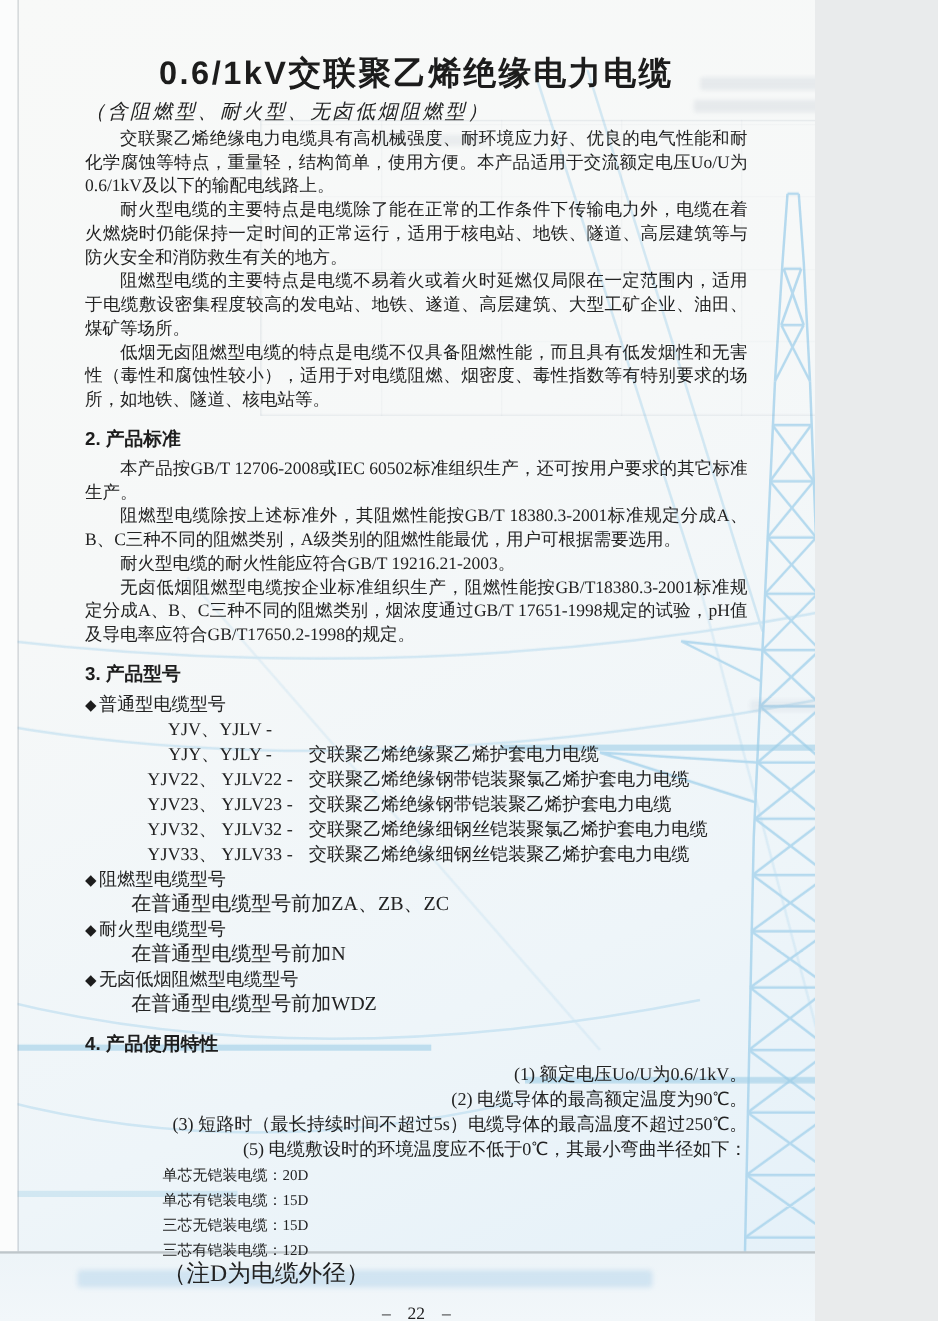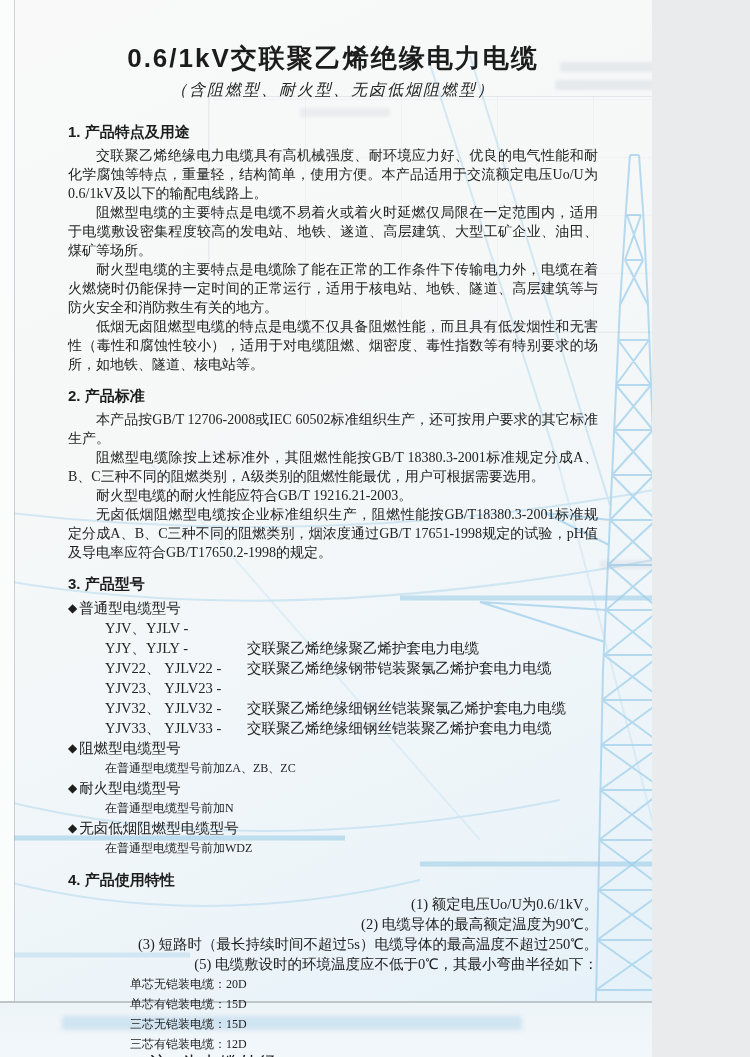--- a/index.html
+++ b/index.html
@@ -46,39 +46,39 @@
   .content{
     position:absolute;left:0;top:0;right:0;z-index:2;
     padding:42px 54px 0 68px;
   }
   .doc-title{
     font-family:"Liberation Sans", sans-serif;
     font-size:26px;line-height:32px;font-weight:bold;
     text-align:center;letter-spacing:2px;margin:0;color:#1c1c1c;
   }
   .doc-subtitle{
-    font-size:16px;line-height:24px;text-align:center;
+    font-size:16px;line-height:24px;text-align:left;
     font-style:italic;letter-spacing:2px;margin:4px 0 0;color:#242424;
   }
   .sec-heading{
     font-family:"Liberation Sans", sans-serif;
     font-size:15px;line-height:20px;font-weight:bold;
     margin:12px 0 4px;color:#1d1d1d;
   }
   .sec-heading.first{margin-top:20px;}
   .body-p{
     font-size:14px;line-height:19px;text-align:justify;
     text-indent:2em;margin:0;color:#222;
   }
   .model-group-title{display:flex;align-items:center;font-size:14.5px;line-height:20px;margin:0;}
   .diamond{font-size:12px;margin-right:2px;color:#1d1d1d;}
   .model-row{display:flex;padding-left:37px;font-size:14.5px;line-height:20px;}
-  .model-code{width:142px;flex:none;}
+  .model-code{width:142px;flex:none;text-align:center;}
   .model-desc{flex:1;}
-  .group-note{padding-left:37px;font-size:12px;line-height:20px;}
+  .group-note{padding-left:37px;font-size:16px;line-height:20px;}
   .usage-item{padding-left:30px;font-size:14.5px;line-height:20px;text-align:right;}
   .bend-item{padding-left:62px;font-size:12px;line-height:20px;}
   .usage-note{padding-left:62px;font-size:19px;line-height:20px;}
   .page-number{
     text-align:center;margin-top:12px;font-size:14px;line-height:20px;
     word-spacing:10px;color:#222;
   }
 </style>
 </head>
 <body>
@@ -132,24 +132,23 @@
   <div class="ghost-smudge gs4"></div>
 
   <div class="left-edge-strip"></div>
   <div class="left-edge-line"></div>
 
   <div class="content">
 
     <h1 class="doc-title">0.6/1kV交联聚乙烯绝缘电力电缆</h1>
     <div class="doc-subtitle">（含阻燃型、耐火型、无卤低烟阻燃型）</div>
 
-    <div class="sec-heading first">1. 产品特点及用途</div>
     <p class="body-p">交联聚乙烯绝缘电力电缆具有高机械强度、耐环境应力好、优良的电气性能和耐化学腐蚀等特点，重量轻，结构简单，使用方便。本产品适用于交流额定电压Uo/U为 0.6/1kV及以下的输配电线路上。</p>
+    <p class="body-p">耐火型电缆的主要特点是电缆除了能在正常的工作条件下传输电力外，电缆在着火燃烧时仍能保持一定时间的正常运行，适用于核电站、地铁、隧道、高层建筑等与防火安全和消防救生有关的地方。</p>
     <p class="body-p">阻燃型电缆的主要特点是电缆不易着火或着火时延燃仅局限在一定范围内，适用于电缆敷设密集程度较高的发电站、地铁、遂道、高层建筑、大型工矿企业、油田、煤矿等场所。</p>
-    <p class="body-p">耐火型电缆的主要特点是电缆除了能在正常的工作条件下传输电力外，电缆在着火燃烧时仍能保持一定时间的正常运行，适用于核电站、地铁、隧道、高层建筑等与防火安全和消防救生有关的地方。</p>
     <p class="body-p">低烟无卤阻燃型电缆的特点是电缆不仅具备阻燃性能，而且具有低发烟性和无害性（毒性和腐蚀性较小），适用于对电缆阻燃、烟密度、毒性指数等有特别要求的场所，如地铁、隧道、核电站等。</p>
 
     <div class="sec-heading">2. 产品标准</div>
     <p class="body-p">本产品按GB/T 12706-2008或IEC 60502标准组织生产，还可按用户要求的其它标准生产。</p>
     <p class="body-p">阻燃型电缆除按上述标准外，其阻燃性能按GB/T 18380.3-2001标准规定分成A、B、C三种不同的阻燃类别，A级类别的阻燃性能最优，用户可根据需要选用。</p>
     <p class="body-p">耐火型电缆的耐火性能应符合GB/T 19216.21-2003。</p>
     <p class="body-p">无卤低烟阻燃型电缆按企业标准组织生产，阻燃性能按GB/T18380.3-2001标准规定分成A、B、C三种不同的阻燃类别，烟浓度通过GB/T 17651-1998规定的试验，pH值及导电率应符合GB/T17650.2-1998的规定。</p>
 
     <div class="sec-heading">3. 产品型号</div>
 
@@ -163,20 +162,21 @@
     <div class="model-row">
       <span class="model-code">YJY、YJLY -</span>
       <span class="model-desc">交联聚乙烯绝缘聚乙烯护套电力电缆</span>
     </div>
     <div class="model-row">
       <span class="model-code">YJV22、 YJLV22 -</span>
       <span class="model-desc">交联聚乙烯绝缘钢带铠装聚氯乙烯护套电力电缆</span>
     </div>
     <div class="model-row">
       <span class="model-code">YJV23、 YJLV23 -</span>
+      <span class="model-desc">交联聚乙烯绝缘钢带铠装聚乙烯护套电力电缆</span>
     </div>
     <div class="model-row">
       <span class="model-code">YJV32、 YJLV32 -</span>
       <span class="model-desc">交联聚乙烯绝缘细钢丝铠装聚氯乙烯护套电力电缆</span>
     </div>
     <div class="model-row">
       <span class="model-code">YJV33、 YJLV33 -</span>
       <span class="model-desc">交联聚乙烯绝缘细钢丝铠装聚乙烯护套电力电缆</span>
     </div>
 

